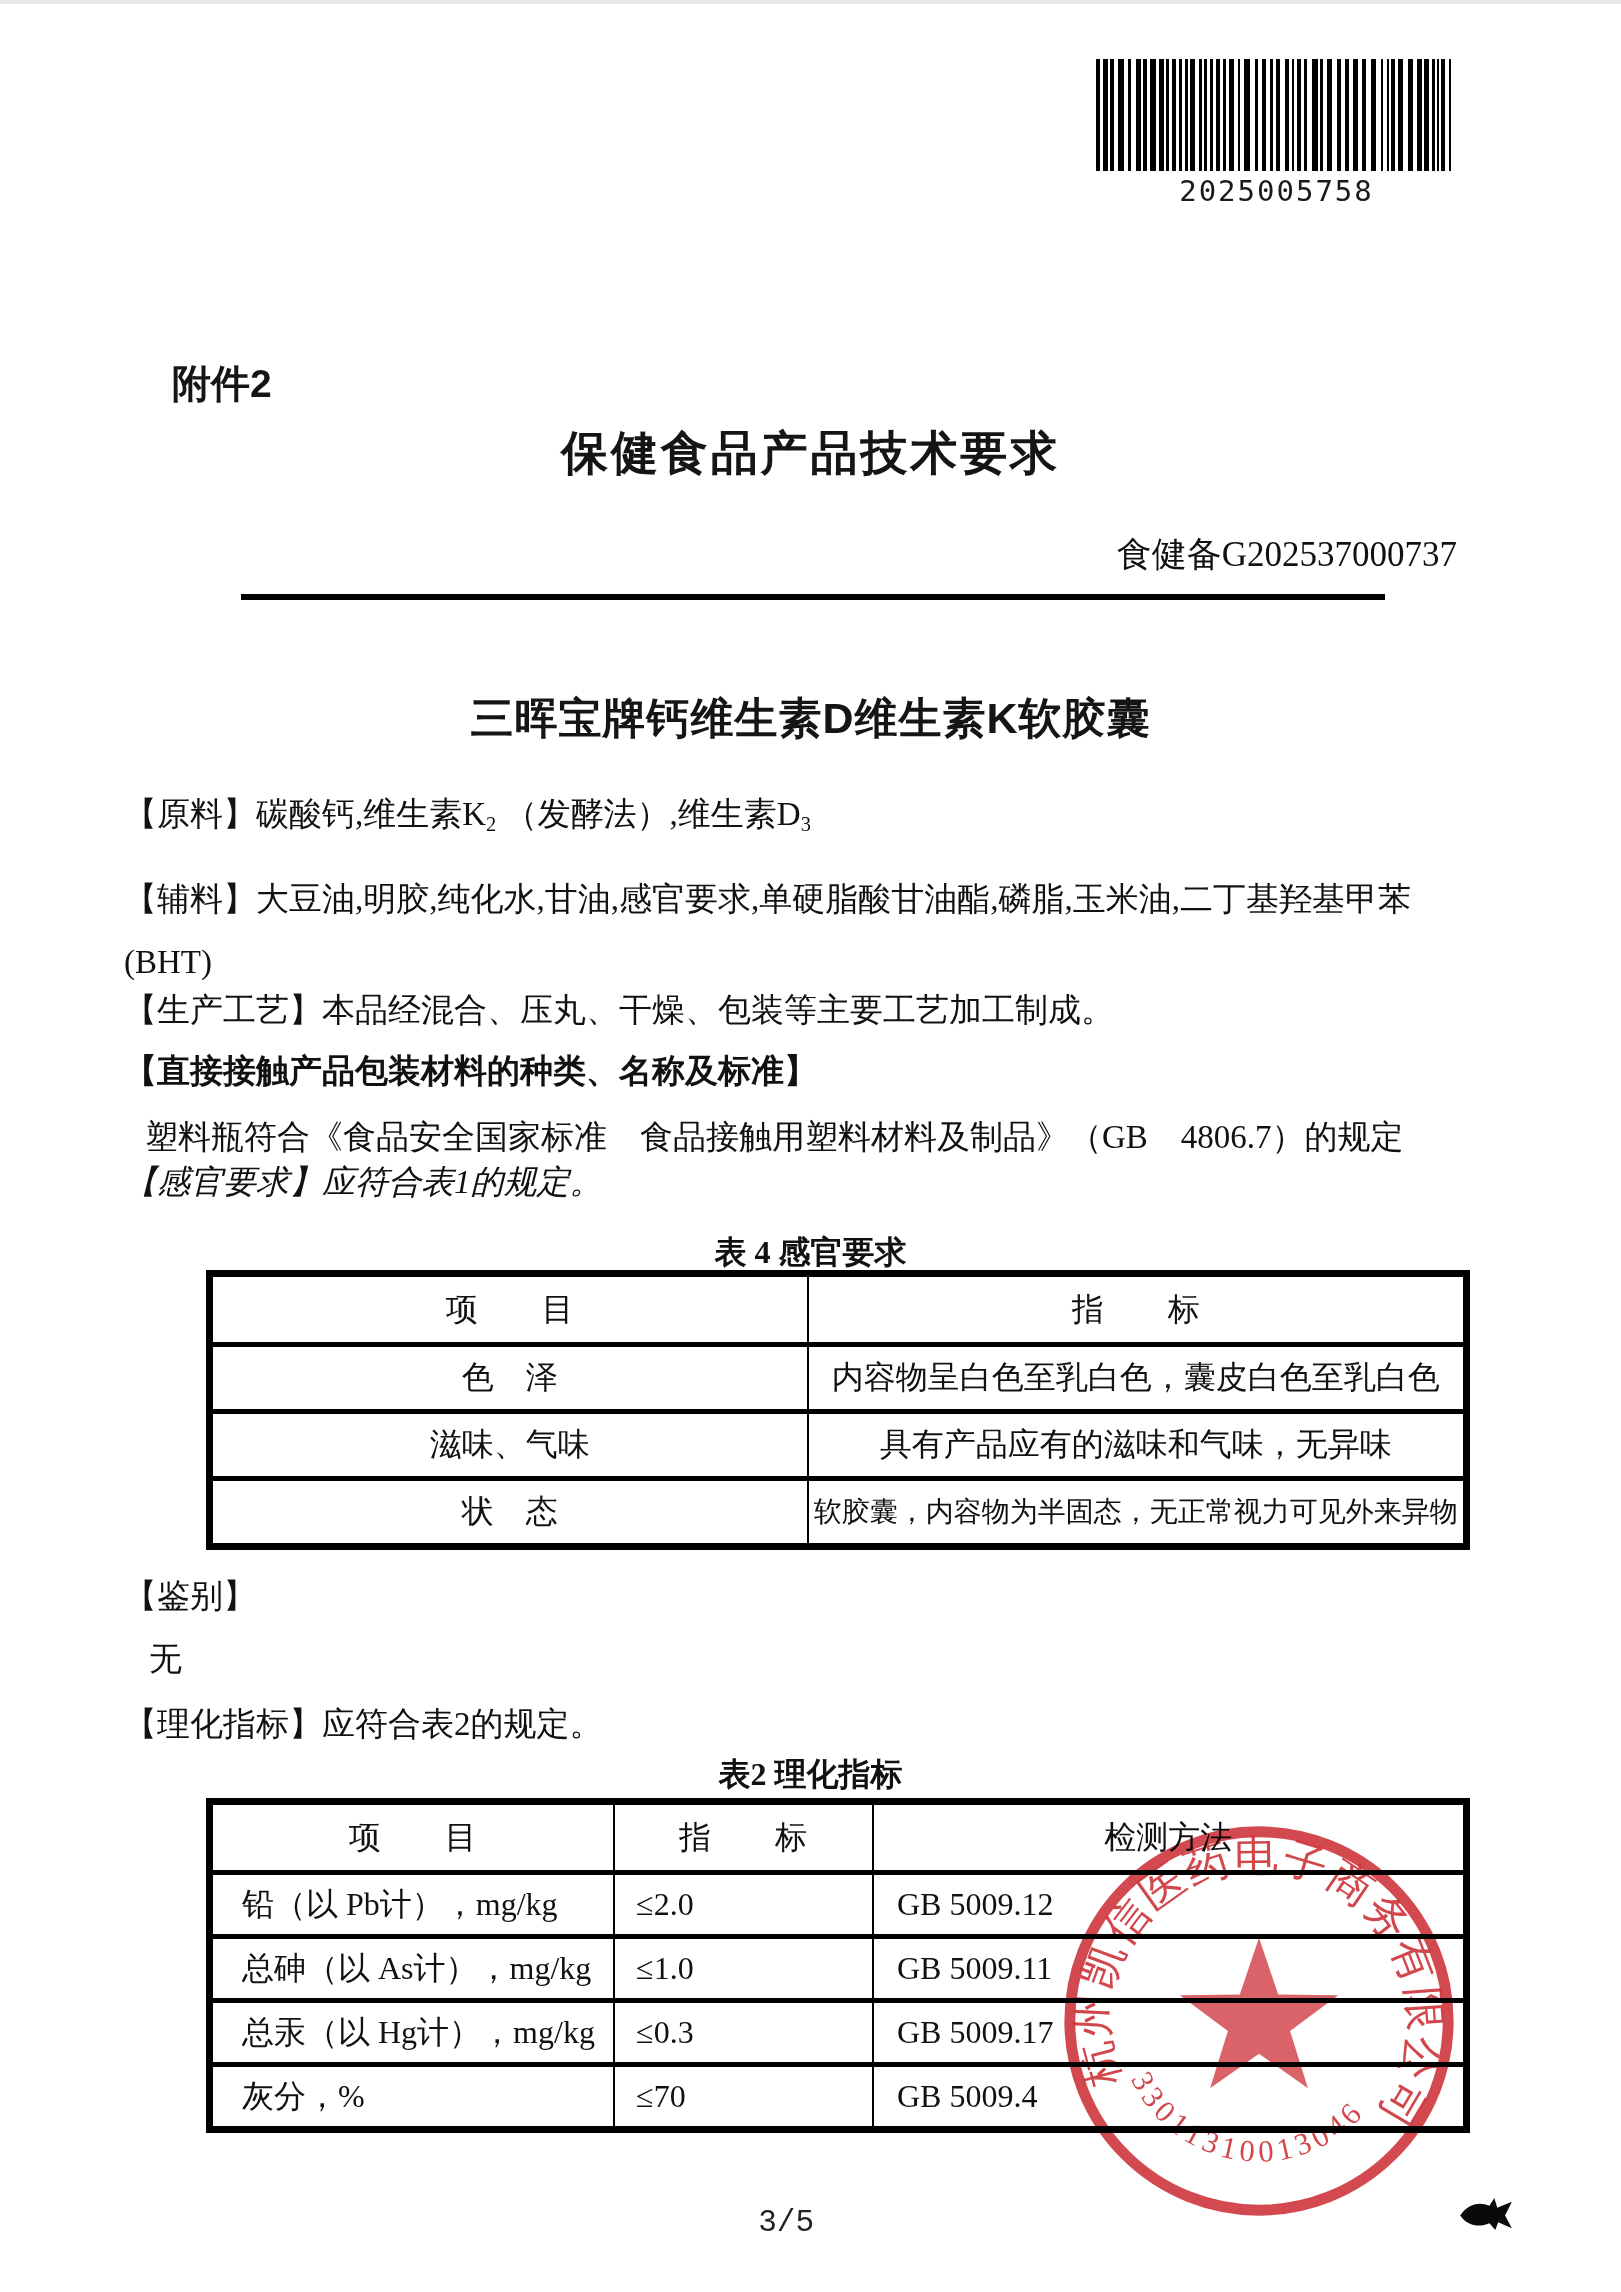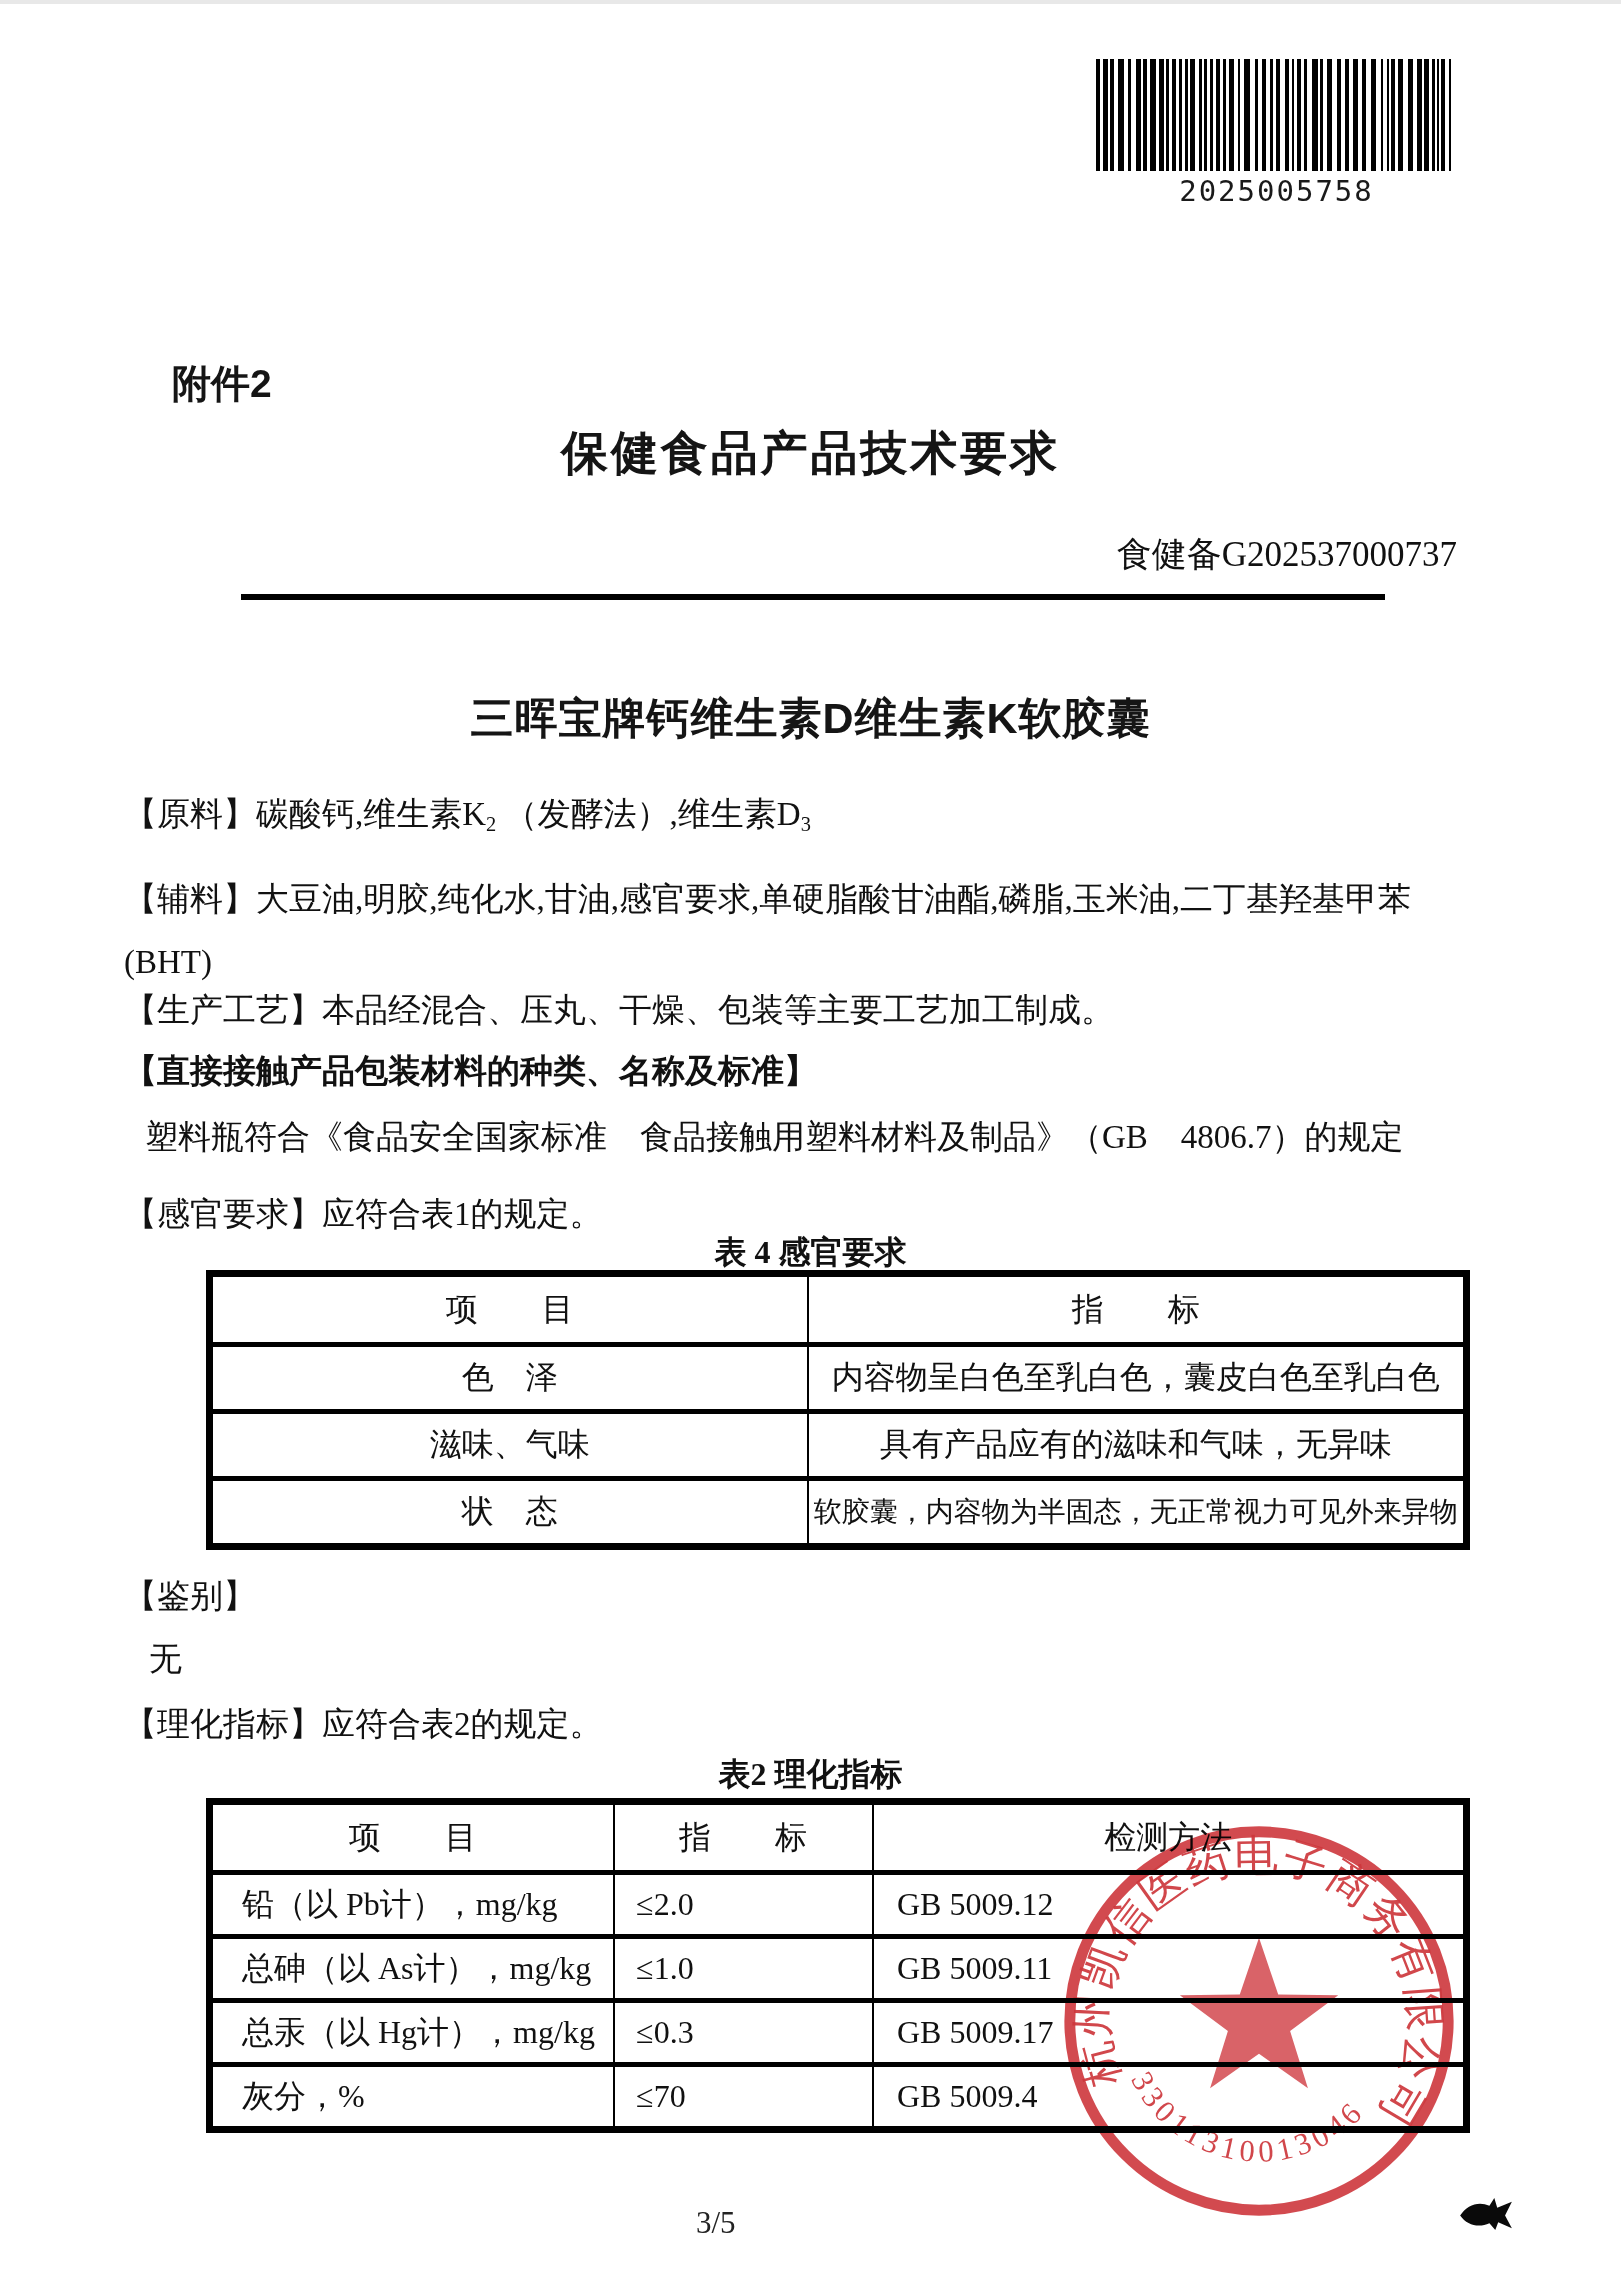--- a/index.html
+++ b/index.html
@@ -28,21 +28,21 @@
     font-family:Liberation Sans, sans-serif;
     font-size:43px;font-weight:700;letter-spacing:1px;color:#151515;}
   
   .line{position:absolute;margin:0;font-size:33px;line-height:45px;color:#111;}
   .line sub{font-size:0.62em;vertical-align:-0.3em;}
   .l-raw{left:124px;top:788px;}
   .l-exc{left:124px;top:864px;width:1355px;line-height:63px;}
   .l-proc{left:124px;top:984px;}
   .l-pkgh{left:124px;top:1045px;font-weight:bold;}
   .l-pkgb{left:145px;top:1111px;}
-  .l-sens{left:124px;top:1188px;}
+  .l-sens{left:124px;top:1156px;font-style:italic;}
   .l-identl{left:124px;top:1570px;}
   .l-identv{left:149px;top:1633px;}
   .l-phys{left:124px;top:1698px;}
   
   .tbl-title{position:absolute;left:0;right:0;margin:0;text-align:center;
     font-size:32px;font-weight:600;color:#111;}
   .tt1{top:1227px;}
   .tt2{top:1749px;}
   table.tbl{position:absolute;border-collapse:collapse;table-layout:fixed;
     border:7.8px solid #000;background:transparent;}
@@ -57,22 +57,22 @@
   .t2{left:206px;top:1794px;width:1257px;border-bottom:6.9px double #000;}
   .t2 th{height:65px;text-align:center;}
   .t2 td{height:59px;text-align:left;}
   .t2 td.c1{padding-left:29px;}
   .t2 td.c2{padding-left:21.6px;}
   .t2 td.c3{padding-left:23.5px;}
   
   .stamp{position:absolute;left:1051px;top:1809px;width:416px;height:416px;
     mix-blend-mode:multiply;opacity:0.92;}
   
-  .page-num{position:absolute;left:696px;top:2201px;width:118px;text-align:left;
-    font-family:Liberation Serif, serif;font-size:31px;color:#222;}
+  .page-num{position:absolute;left:696px;top:2201px;width:118px;text-align:right;
+    font-family:Liberation Mono, monospace;font-size:31px;color:#222;}
   .fish{position:absolute;left:1457px;top:2190px;width:59px;height:41px;}
 </style>
 </head>
 <body>
 
 <div class="page">
 
   <div class="barcode">
     <div class="bars" id="barcode-bars">
         <i style="width:3.9px;margin-right:2.9px"></i>

